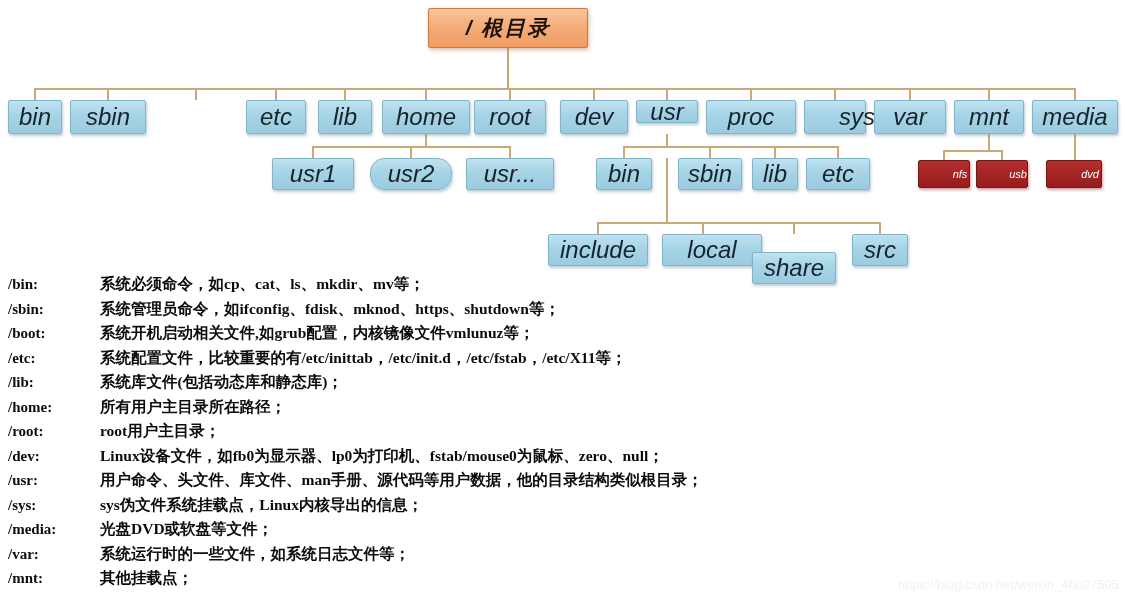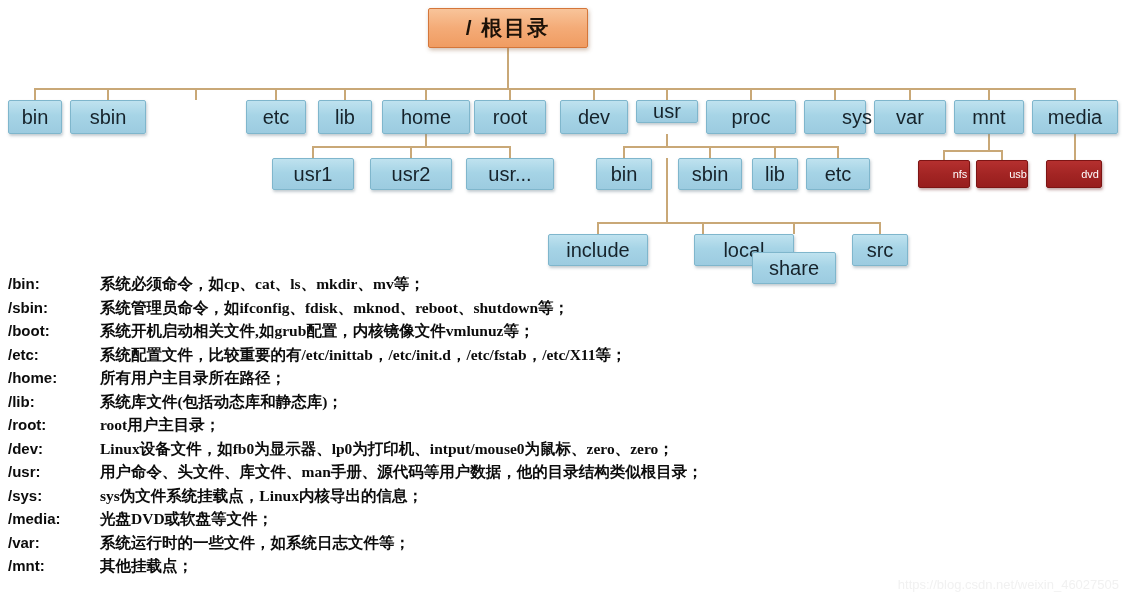--- a/index.html
+++ b/index.html
@@ -12,26 +12,27 @@
   }
   #diagram{position:absolute;left:0;top:0;width:1125px;height:270px;}
   .node{
     position:absolute;
     box-sizing:border-box;
     display:flex;align-items:center;justify-content:center;
     text-align:right;
     white-space:nowrap;
     border-radius:2px;
     z-index:3;
+    font-style:italic;
   }
   .node.blue{
     background:linear-gradient(180deg,#bfe2ef 0%,#a6d4e6 45%,#9ccbe0 100%);
     border:1px solid #7fb6cc;
     color:#16232b;
-    font-size:20px;
+    font-size:24px;
     box-shadow:1px 2px 3px rgba(120,140,150,.45);
   }
   .node.root{
     background:linear-gradient(180deg,#f8c49a 0%,#f4ab77 50%,#f09c62 100%);
     border:1px solid #d4763a;
     color:#1d1208;
     font-size:21px;
     font-weight:600;
     letter-spacing:2px;
     box-shadow:1px 2px 4px rgba(150,110,80,.45);
@@ -52,21 +53,21 @@
     position:absolute;left:8px;top:272px;
     width:1100px;
     font-family:"Liberation Serif", serif;
     font-size:15.5px;
     color:#0c0c0c;
     line-height:23.5px;
   }
   .legend-row{display:flex;align-items:baseline;white-space:nowrap;}
   .legend-key{
     width:92px;flex:0 0 92px;
-    font-family:Liberation Sans, sans-serif;
+    font-family:Liberation Serif, serif;
     font-size:15px;
     font-weight:700;
   }
   .legend-desc{font-weight:700;}
   #watermark{
     position:absolute;right:6px;bottom:18px;
     font-size:13px;color:#f1f1f1;
     font-family:"Liberation Sans", sans-serif;
     z-index:0;
   }
@@ -132,21 +133,21 @@
     <div class="node blue" style="left: 1032px; top: 100px; width: 86px; height: 34px;">
       <span>media</span>
     </div>
     <div class="conn v" style="left: 1074px; top: 88px; height: 12px;"></div>
     <div class="conn v" style="left: 425px; top: 134px; height: 12px;"></div>
     <div class="conn h" style="left: 312px; top: 146px; width: 199px;"></div>
     <div class="node blue" style="left: 272px; top: 158px; width: 82px; height: 32px;">
       <span>usr1</span>
     </div>
     <div class="conn v" style="left: 312px; top: 146px; height: 12px;"></div>
-    <div class="node blue" style="left: 370px; top: 158px; width: 82px; height: 32px;">
+    <div class="node blue" style="left: 370px; top: 158px; width: 82px; height: 32px; border-radius: 14px;">
       <span>usr2</span>
     </div>
     <div class="conn v" style="left: 410px; top: 146px; height: 12px;"></div>
     <div class="node blue" style="left: 466px; top: 158px; width: 88px; height: 32px;">
       <span>usr...</span>
     </div>
     <div class="conn v" style="left: 509px; top: 146px; height: 12px;"></div>
     <div class="conn v" style="left: 666px; top: 134px; height: 12px;"></div>
     <div class="conn h" style="left: 623px; top: 146px; width: 216px;"></div>
     <div class="node blue" style="left: 596px; top: 158px; width: 56px; height: 32px;">
@@ -164,21 +165,21 @@
     <div class="node blue" style="left: 806px; top: 158px; width: 64px; height: 32px;">
       <span>etc</span>
     </div>
     <div class="conn v" style="left: 837px; top: 146px; height: 12px;"></div>
     <div class="conn v" style="left: 666px; top: 158px; height: 64px;"></div>
     <div class="conn h" style="left: 597px; top: 222px; width: 284px;"></div>
     <div class="node blue" style="left: 548px; top: 234px; width: 100px; height: 32px;">
       <span>include</span>
     </div>
     <div class="conn v" style="left: 597px; top: 222px; height: 12px;"></div>
-    <div class="node blue" style="left: 694px; top: 234px; width: 100px; height: 32px;">
+    <div class="node blue" style="left: 662px; top: 234px; width: 100px; height: 32px;">
       <span>local</span>
     </div>
     <div class="conn v" style="left: 702px; top: 222px; height: 12px;"></div>
     <div class="node blue" style="left: 752px; top: 234px; width: 84px; height: 32px; margin-top: 18px;">
       <span>share</span>
     </div>
     <div class="conn v" style="left: 793px; top: 222px; height: 12px;"></div>
     <div class="node blue" style="left: 852px; top: 234px; width: 56px; height: 32px;">
       <span>src</span>
     </div>
@@ -199,45 +200,45 @@
     </div>
   </div>
 
 <div id="legend">
     <div class="legend-row">
       <div class="legend-key">/bin:</div>
       <div class="legend-desc">系统必须命令，如cp、cat、ls、mkdir、mv等；</div>
     </div>
     <div class="legend-row">
       <div class="legend-key">/sbin:</div>
-      <div class="legend-desc">系统管理员命令，如ifconfig、fdisk、mknod、reboot、shutdown等；</div>
+      <div class="legend-desc">系统管理员命令，如ifconfig、fdisk、mknod、https、shutdown等；</div>
     </div>
     <div class="legend-row">
       <div class="legend-key">/boot:</div>
       <div class="legend-desc">系统开机启动相关文件,如grub配置，内核镜像文件vmlunuz等；</div>
     </div>
     <div class="legend-row">
       <div class="legend-key">/etc:</div>
       <div class="legend-desc">系统配置文件，比较重要的有/etc/inittab，/etc/init.d，/etc/fstab，/etc/X11等；</div>
     </div>
     <div class="legend-row">
+      <div class="legend-key">/lib:</div>
+      <div class="legend-desc">系统库文件(包括动态库和静态库)；</div>
+    </div>
+    <div class="legend-row">
       <div class="legend-key">/home:</div>
       <div class="legend-desc">所有用户主目录所在路径；</div>
     </div>
     <div class="legend-row">
-      <div class="legend-key">/lib:</div>
-      <div class="legend-desc">系统库文件(包括动态库和静态库)；</div>
-    </div>
-    <div class="legend-row">
       <div class="legend-key">/root:</div>
       <div class="legend-desc">root用户主目录；</div>
     </div>
     <div class="legend-row">
       <div class="legend-key">/dev:</div>
-      <div class="legend-desc">Linux设备文件，如fb0为显示器、lp0为打印机、intput/mouse0为鼠标、zero、zero；</div>
+      <div class="legend-desc">Linux设备文件，如fb0为显示器、lp0为打印机、fstab/mouse0为鼠标、zero、null；</div>
     </div>
     <div class="legend-row">
       <div class="legend-key">/usr:</div>
       <div class="legend-desc">用户命令、头文件、库文件、man手册、源代码等用户数据，他的目录结构类似根目录；</div>
     </div>
     <div class="legend-row">
       <div class="legend-key">/sys:</div>
       <div class="legend-desc">sys伪文件系统挂载点，Linux内核导出的信息；</div>
     </div>
     <div class="legend-row">

